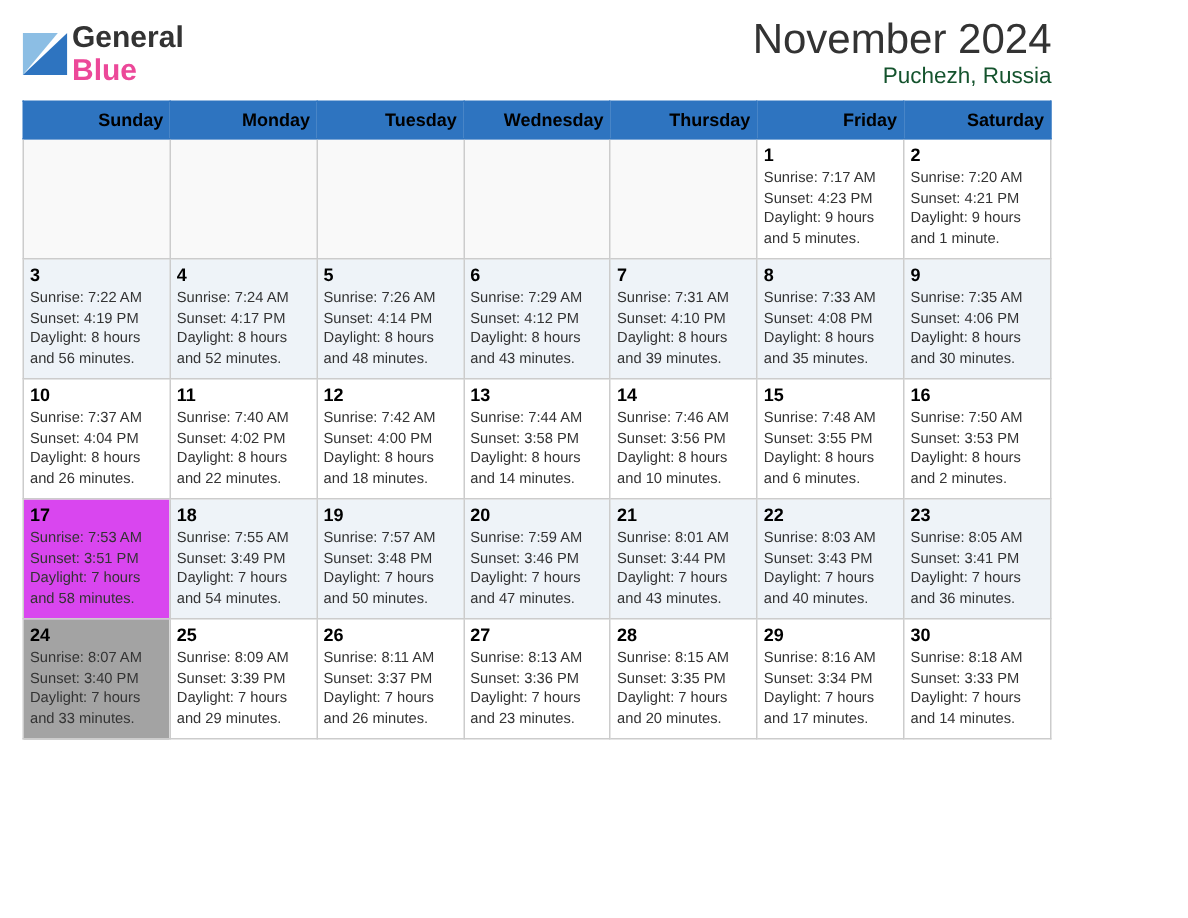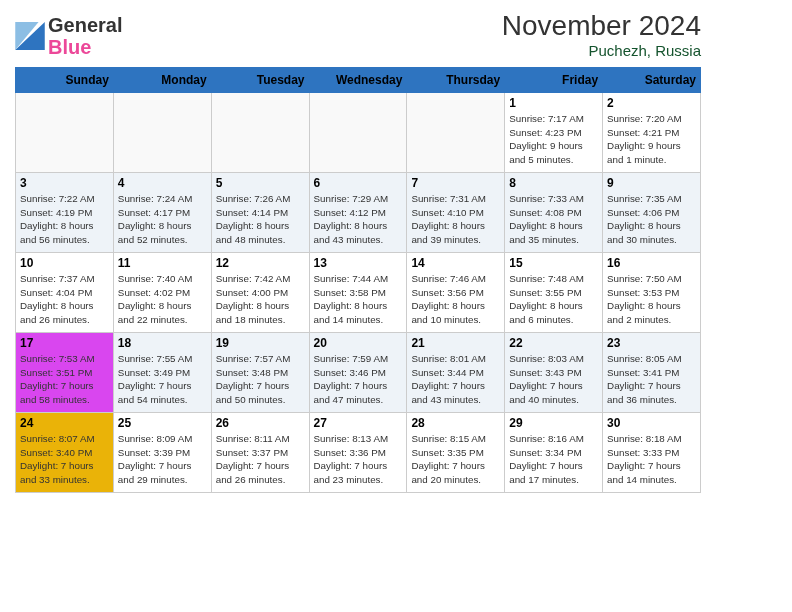--- a/index.html
+++ b/index.html
@@ -235,21 +235,21 @@
           <td style="background: rgb(238, 243, 248);">
             <span class="day-num">22</span>
             <div class="day-info">Sunrise: 8:03 AM<br>Sunset: 3:43 PM<br>Daylight: 7 hours and 40 minutes.</div>
           </td>
           <td style="background: rgb(238, 243, 248);">
             <span class="day-num">23</span>
             <div class="day-info">Sunrise: 8:05 AM<br>Sunset: 3:41 PM<br>Daylight: 7 hours and 36 minutes.</div>
           </td>
         </tr>
         <tr class="week-row">
-          <td style="background: #eab308; margin-top: 32px;">
+          <td style="background: #a3a3a3; margin-top: 32px;">
             <span class="day-num">24</span>
             <div class="day-info">Sunrise: 8:07 AM<br>Sunset: 3:40 PM<br>Daylight: 7 hours and 33 minutes.</div>
           </td>
           <td style="background: rgb(255, 255, 255);">
             <span class="day-num">25</span>
             <div class="day-info">Sunrise: 8:09 AM<br>Sunset: 3:39 PM<br>Daylight: 7 hours and 29 minutes.</div>
           </td>
           <td style="background: rgb(255, 255, 255);">
             <span class="day-num">26</span>
             <div class="day-info">Sunrise: 8:11 AM<br>Sunset: 3:37 PM<br>Daylight: 7 hours and 26 minutes.</div>

